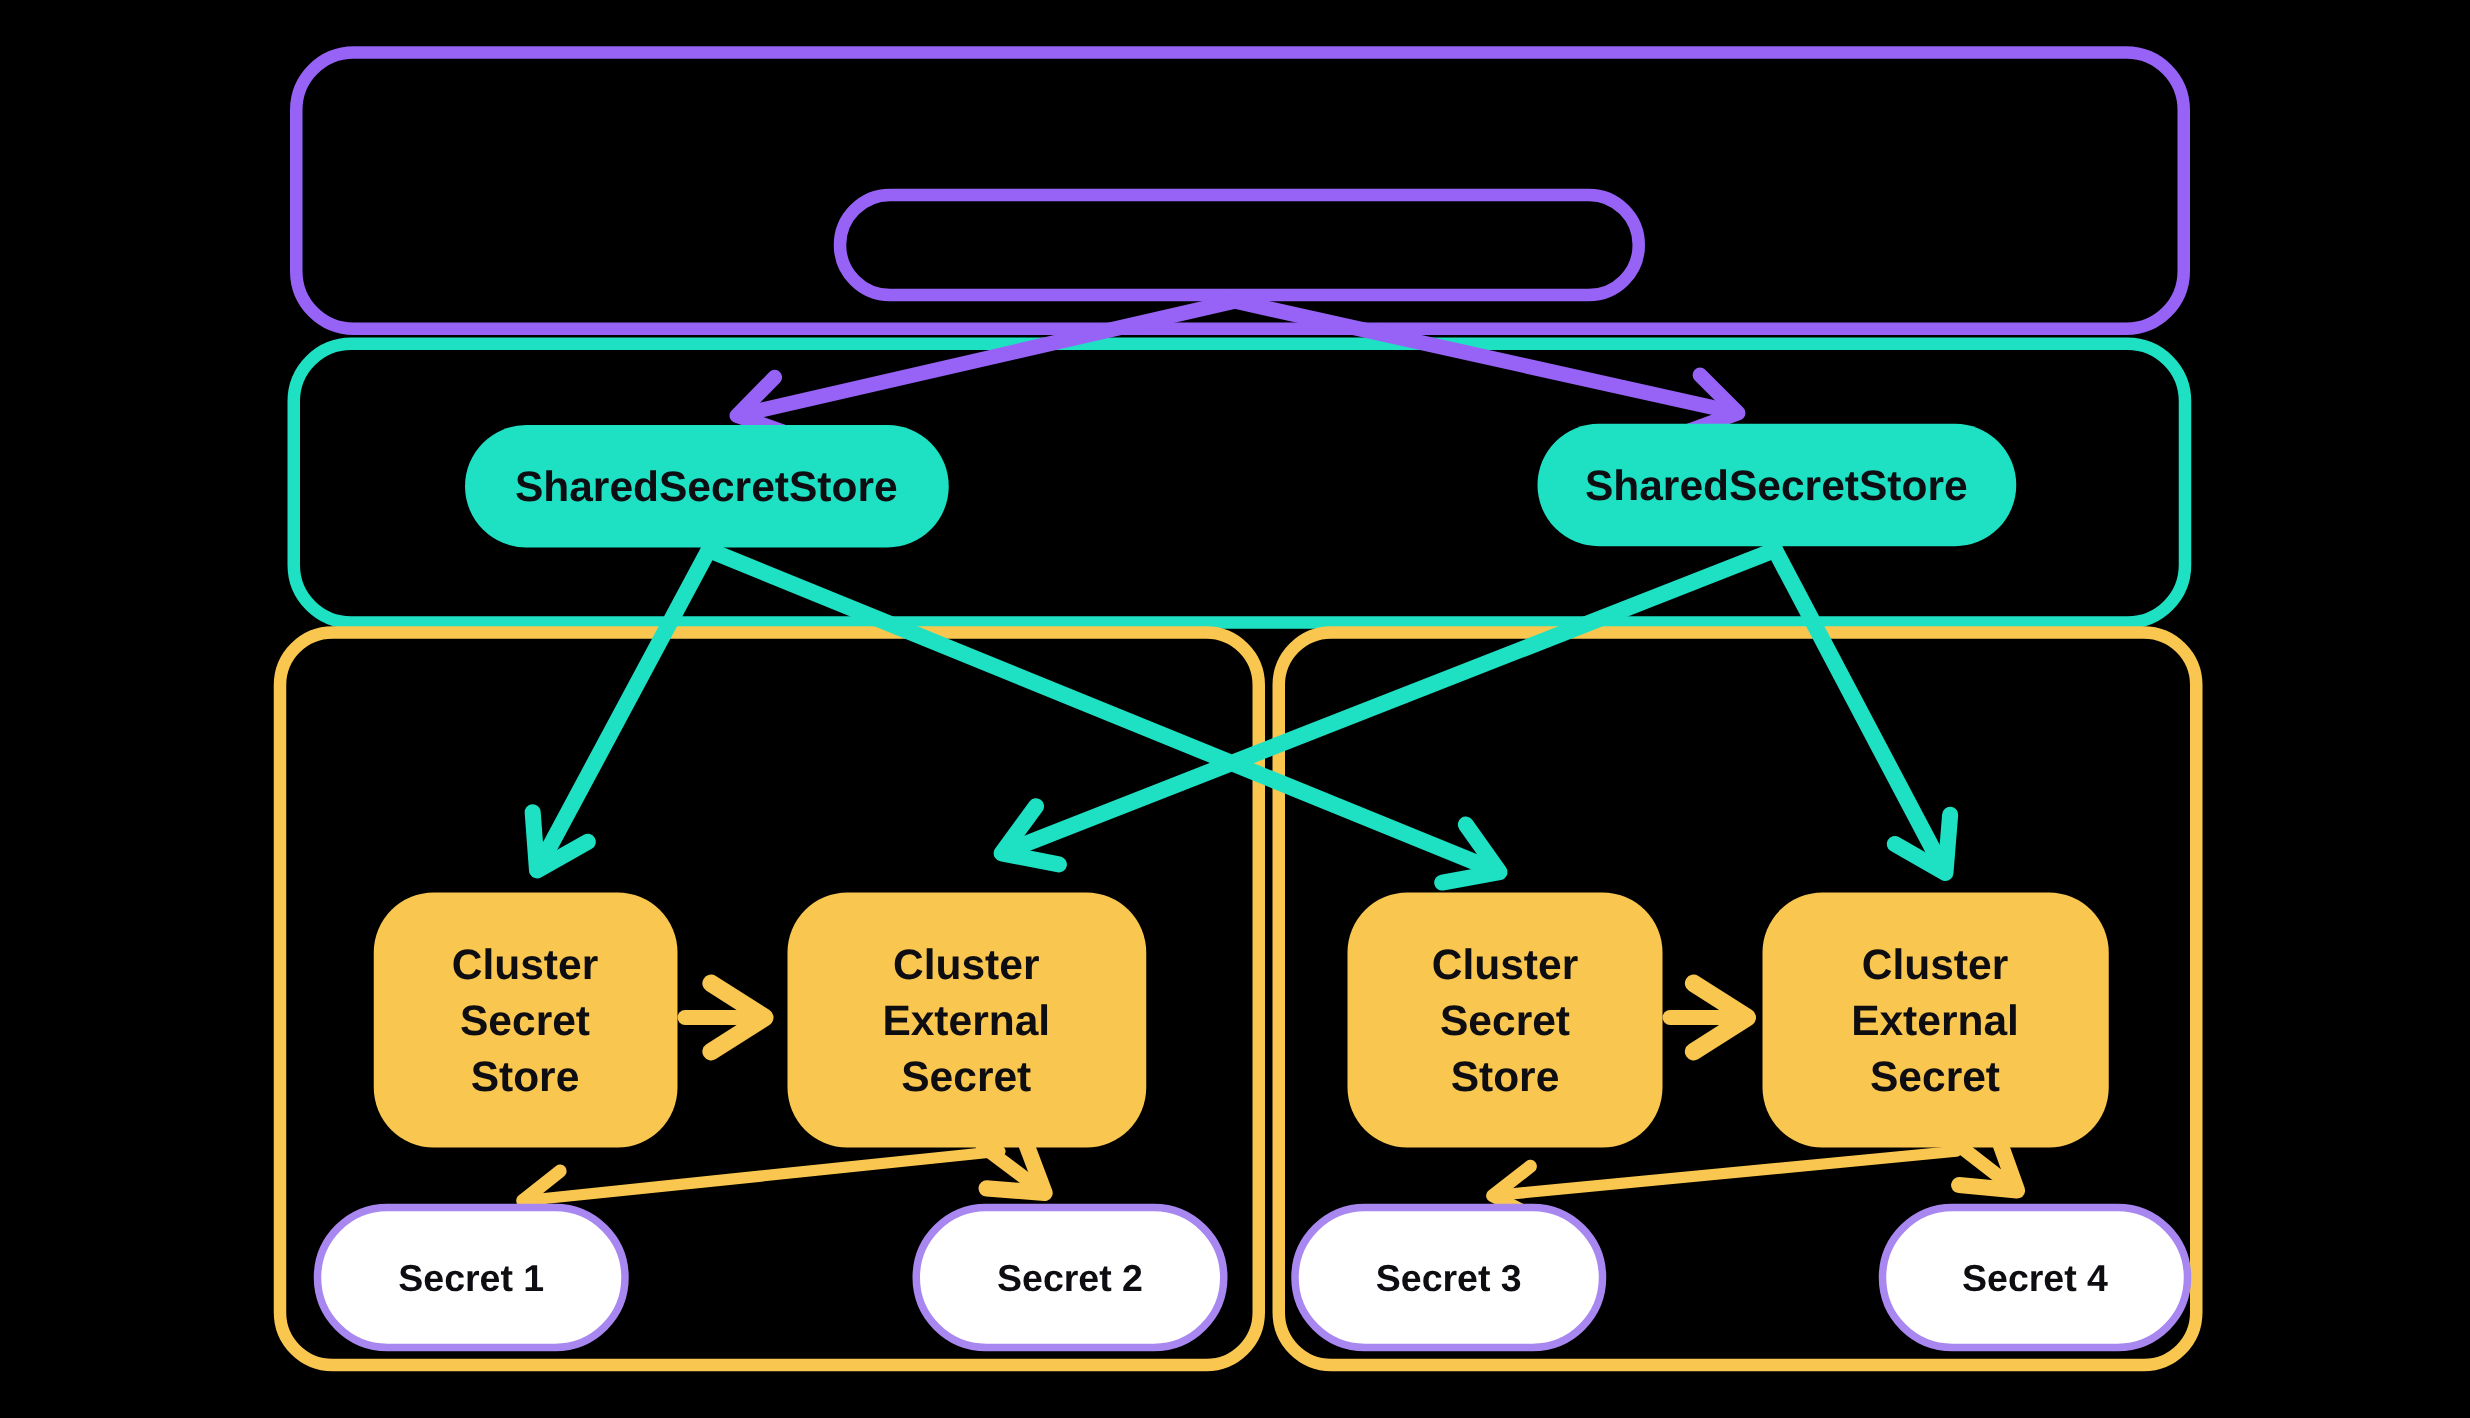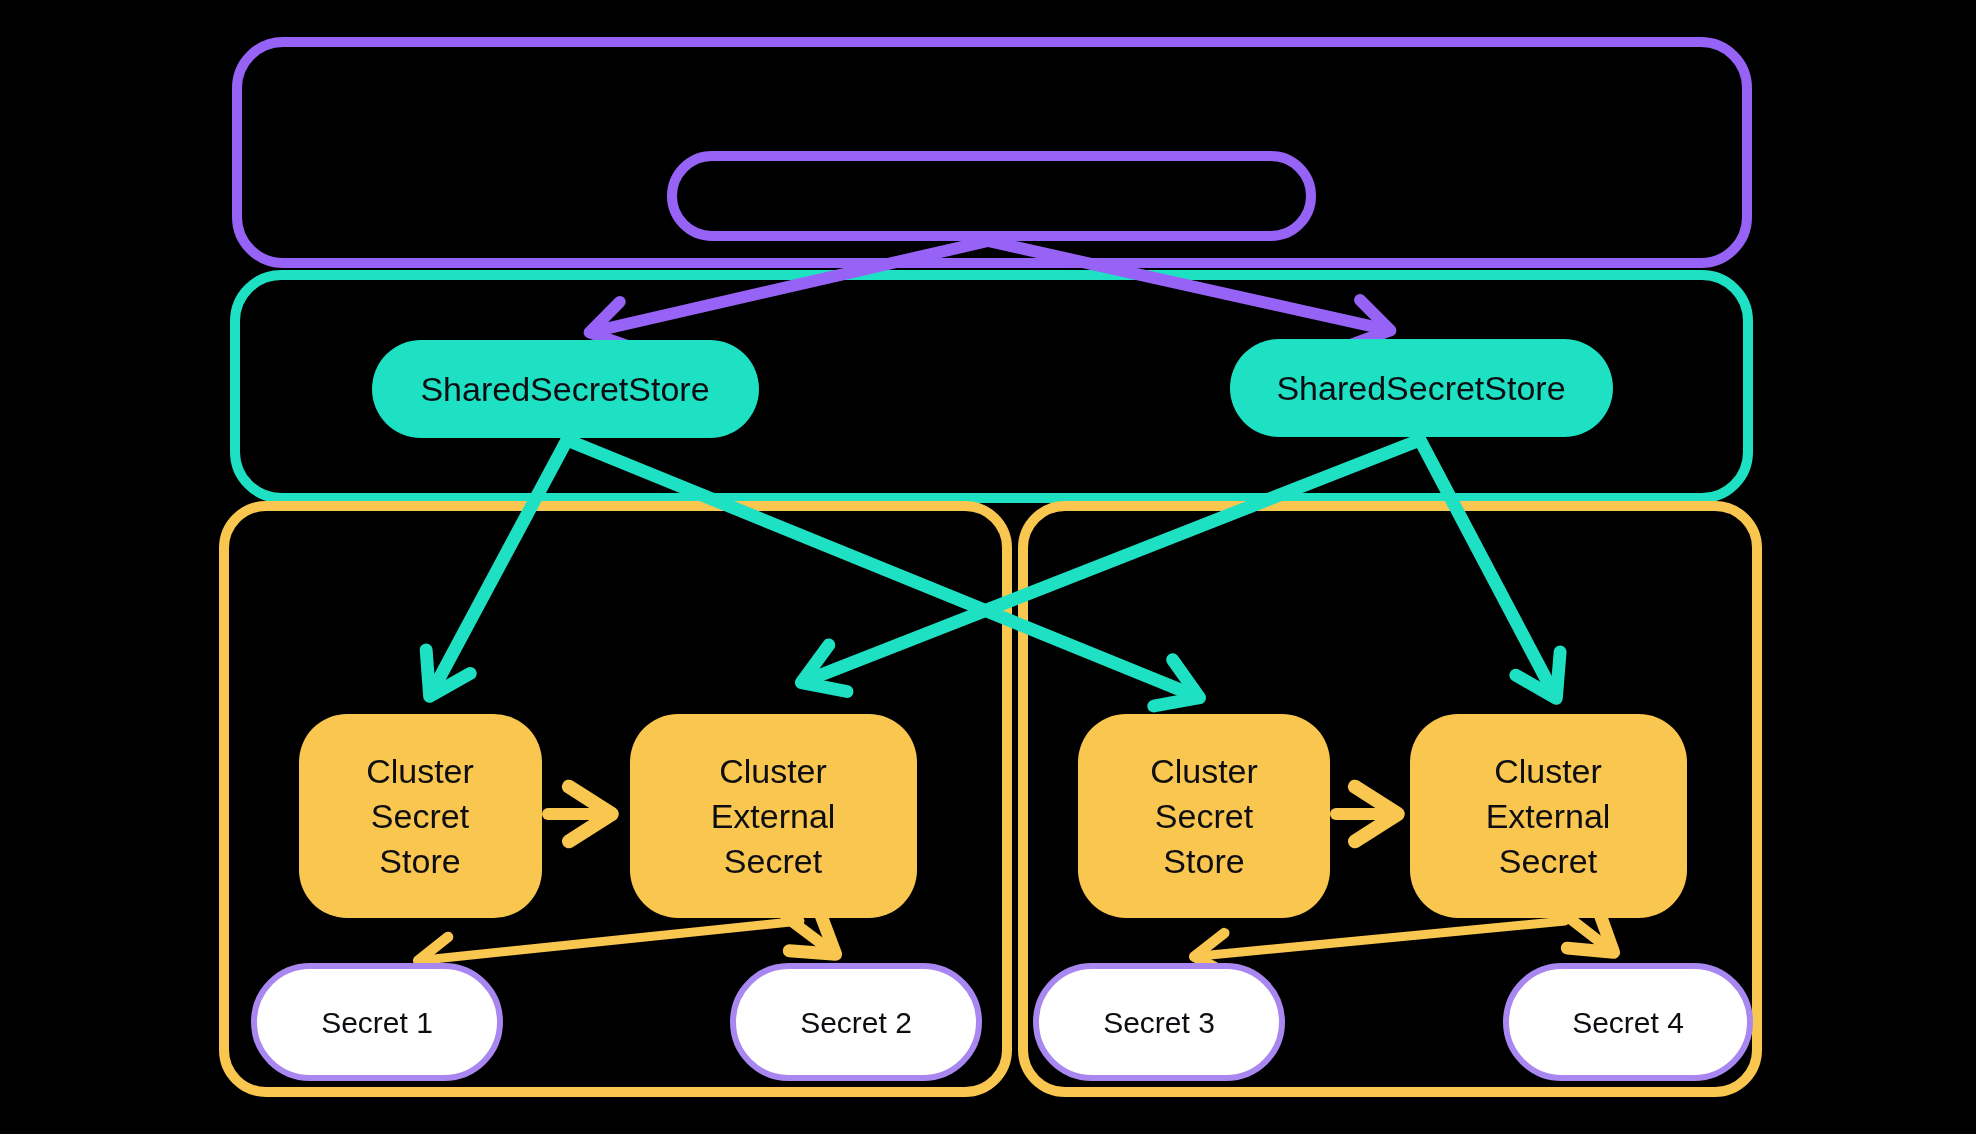--- a/index.html
+++ b/index.html
@@ -9,20 +9,21 @@
     width: 1976px;
     height: 1134px;
     overflow: hidden;
     font-family: "Liberation Sans", sans-serif;
   }
   .stage {
     position: relative;
     width: 1976px;
     height: 1122px;
     background: var(--background, #000);
+    font-weight: bold;
   }
   svg { display: block; }
 
   .stroke-purple { stroke: var(--purple, #9663F6); }
   .stroke-teal   { stroke: var(--teal, #1EE1C4); }
   .stroke-yellow { stroke: var(--yellow, #F9C64F); }
   .stroke-lilac  { stroke: var(--pill_border_purple, #A888F0); }
 
   .fill-none   { fill: none; }
   .fill-teal   { fill: var(--teal, #1EE1C4); }

